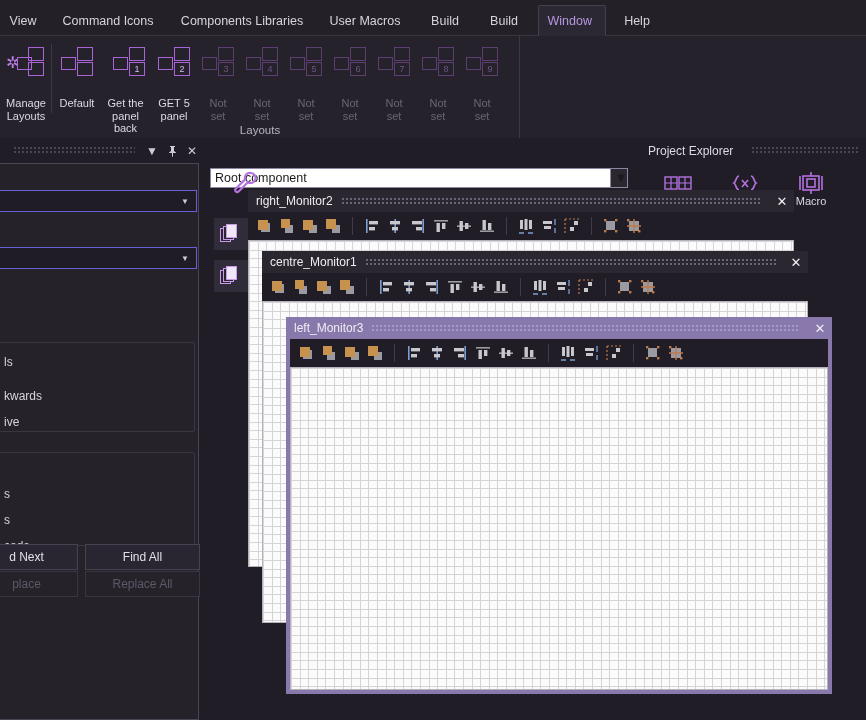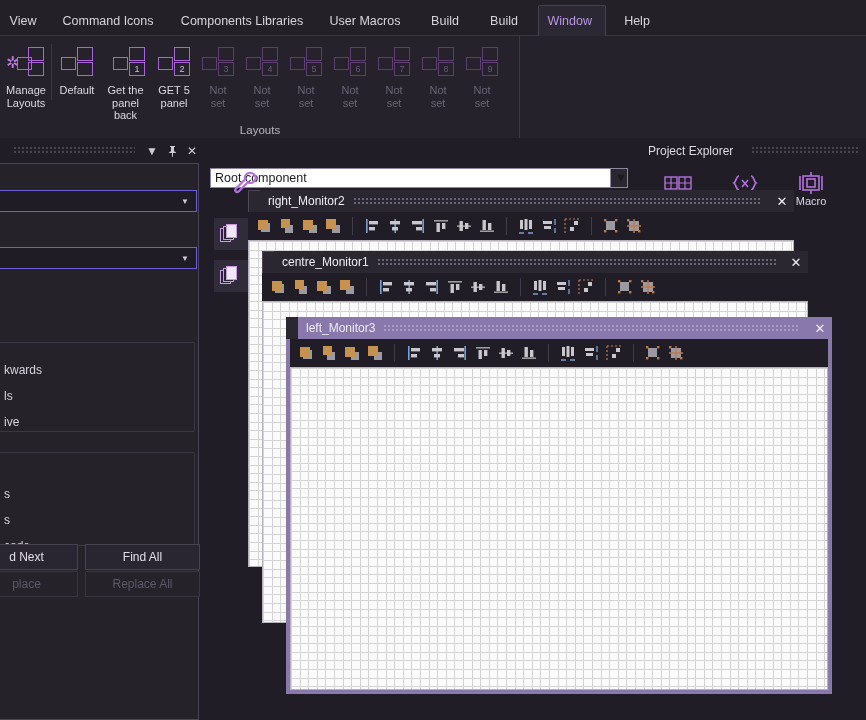--- a/index.html
+++ b/index.html
@@ -48,21 +48,21 @@
   }
   .lay-items { position: absolute; left: 4px; top: 4px; display: flex; }
   .lay-item {
     width: 44px; display: flex; flex-direction: column; align-items: center;
     padding-top: 4px;
   }
   .lay-item.wide { width: 53px; }
   .lay-sep { width: 1px; background: #3d3746; margin: 4px 3px 22px 3px; }
   .lay-label {
     font-size: 11px; line-height: 12.5px; text-align: center; color: #ddd8e2;
-    margin-top: 4px; white-space: pre-line;
+    margin-top: 17px; white-space: pre-line;
   }
   .lay-item.dim .lay-label { color: #6b6475; }
 
   
   .lay-glyph { position: relative; width: 38px; height: 36px; }
   .lg-left {
     position: absolute; left: 3px; top: 13px; width: 15px; height: 13px;
     border: 1.4px solid #a964d8;
   }
   .lg-rt {
@@ -171,21 +171,21 @@
   .pex-ico { height: 22px; display: flex; align-items: center; justify-content: center; }
   .pex-lbl { font-size: 11px; color: #dcd7e3; margin-top: 1px; }
   .pex-side {
     position: absolute; right: 6px; top: 300px; width: 60px;
     font-size: 12px; color: #ded9e3; line-height: 22px;
   }
 
   
   .win { position: absolute; background: #2b2730; }
   .win-title {
-    position: absolute; left: 12px; top: 0; right: 0; height: 22px;
+    position: absolute; left: 0; top: 0; right: 0; height: 22px;
     display: flex; align-items: center;
   }
   .win.inactive > .win-title { background: #2b2730; }
   .win.active  > .win-title { background: #8878ab; }
   .win-title-text {
     font-size: 12px; color: #efecf3; padding-left: 8px; white-space: nowrap;
   }
   .win-title-dots {
     flex: 1; height: 9px; margin: 0 8px;
     background-image: radial-gradient(#6c6578 0.8px, transparent 0.9px);
@@ -389,22 +389,22 @@
 
   <div class="leftpanel">
     <div class="lp-combo" style="top:26px;">
       <span class="arw">▼</span>
     </div>
     <div class="lp-combo" style="top:83px;">
       <span class="arw">▼</span>
     </div>
 
     <div class="lp-fieldset" style="top:178px; height:90px;">
+      <div class="lp-opt" style="margin-top:12px;">ls</div>
       <div class="lp-opt" style="margin-top:20px;">kwards</div>
-      <div class="lp-opt" style="margin-top:12px;">ls</div>
       <div class="lp-opt" style="margin-top:12px;">ive</div>
     </div>
 
     <div class="lp-fieldset" style="top:288px; height:94px;">
       <div class="lp-opt" style="margin-top:34px;">s</div>
       <div class="lp-opt" style="margin-top:12px;">s</div>
       <div class="lp-opt" style="margin-top:12px;">code</div>
     </div>
 
     <div class="lp-btn" style="left:-25px; top:380px; width:103px;">

